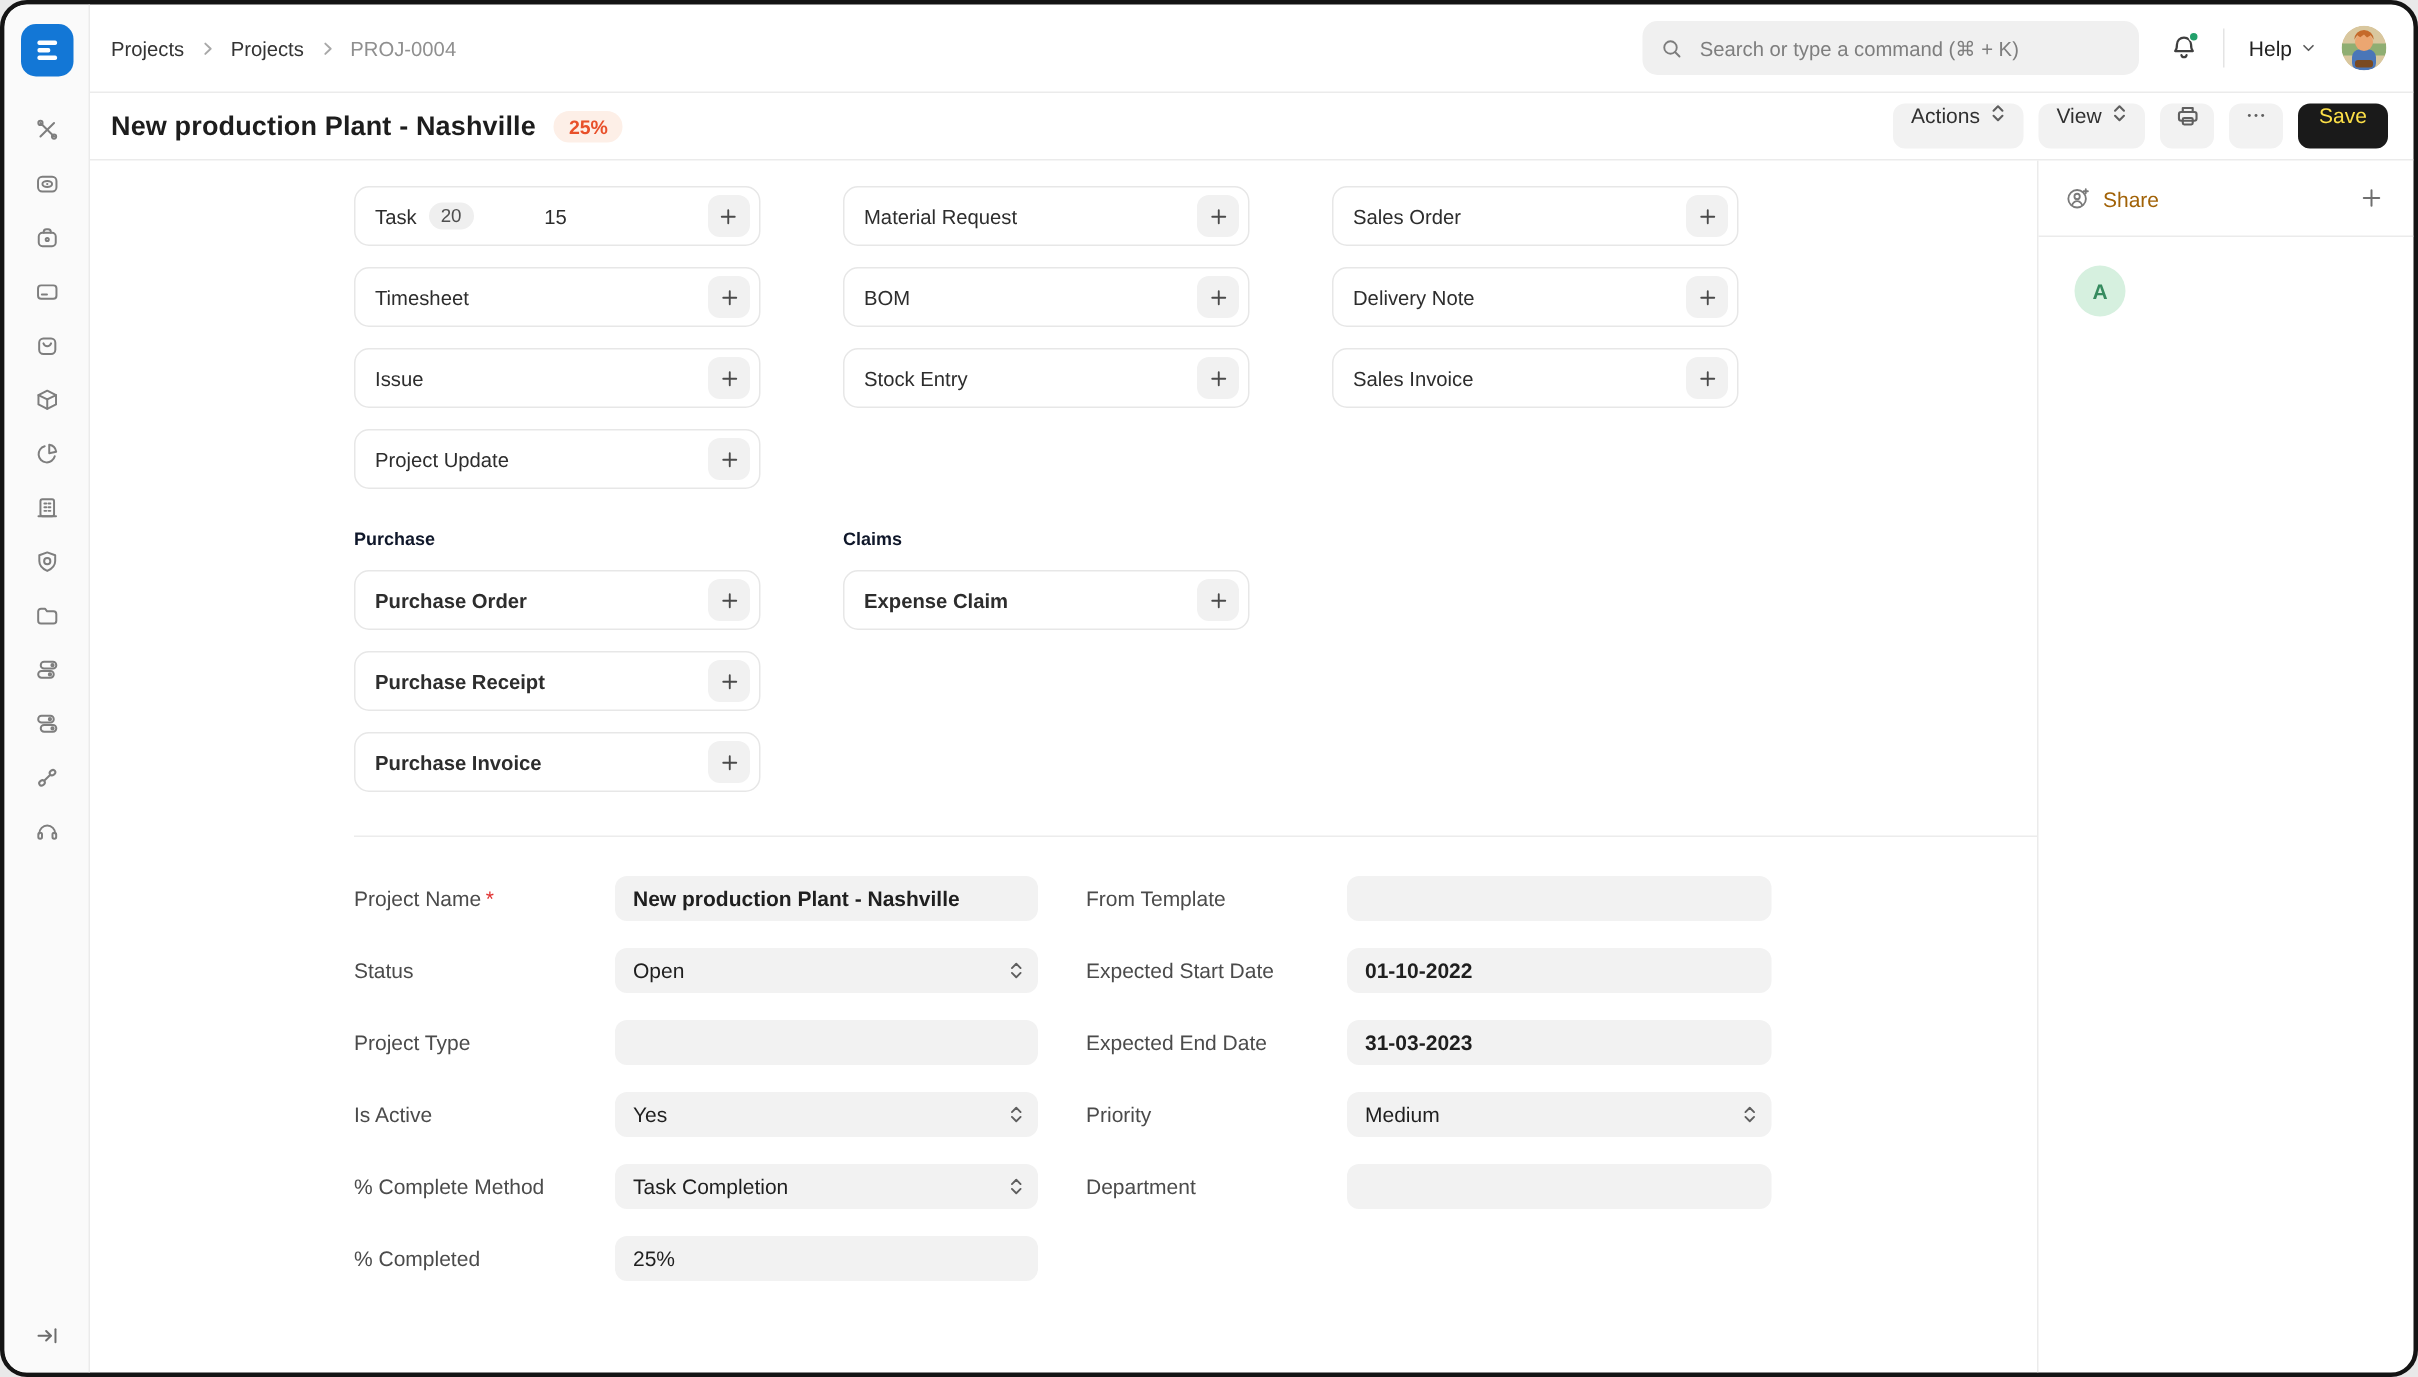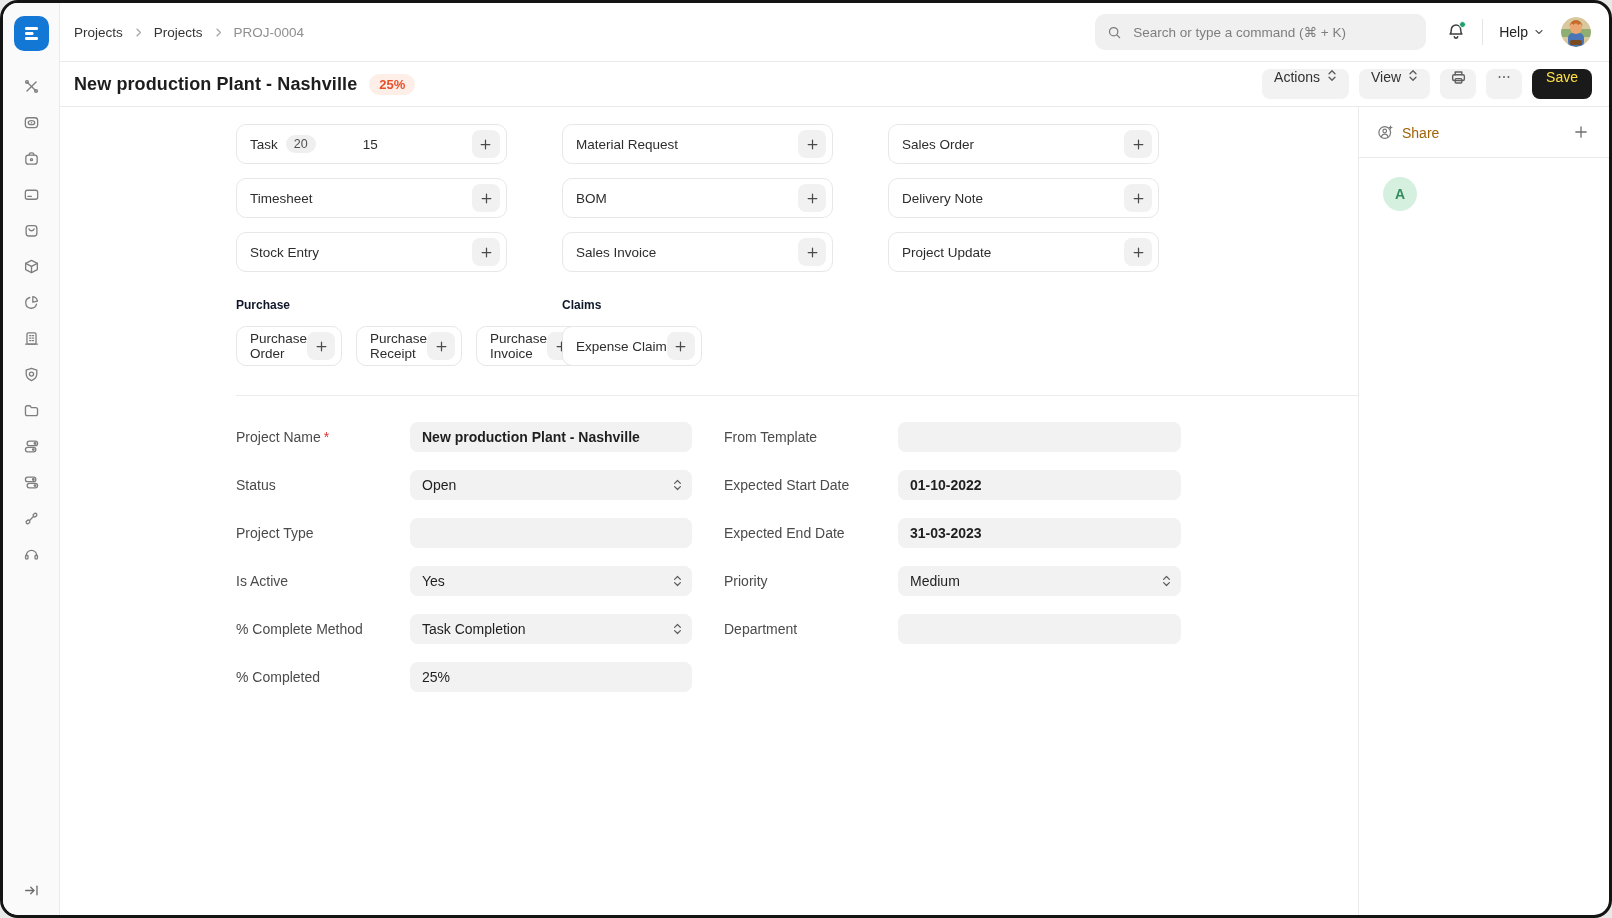--- a/index.html
+++ b/index.html
@@ -67,21 +67,21 @@
   .scard { height:40px; background:#fff; border:1px solid #e7e7e7; border-radius:10px; display:flex;
            align-items:center; padding:0 6px 0 13px; cursor:pointer; }
   .scard-label { font-size:13.5px; color:#2d2d2d; display:flex; align-items:center; gap:8px; }
   .count-badge { background:#efefef; border-radius:999px; font-size:12.5px; color:#4f4f4f; padding:2px 8px; }
   .scard-count { font-size:13.5px; color:#2d2d2d; margin:0 auto; }
   .plus-btn { margin-left:auto; width:28px; height:28px; border-radius:8px; background:#f1f1f1; border:none;
               display:flex; align-items:center; justify-content:center; cursor:pointer; flex:0 0 28px; }
   .plus-btn svg { stroke:#4a4a4a; fill:none; stroke-width:1.5; stroke-linecap:round; }
   .sec-head-row { display:grid; grid-template-columns:271px 271px 271px; column-gap:55px; margin:26px 0 14px; }
   .sec-heading { font-size:12px; font-weight:700; color:#0f172a; }
-  .stack-col { display:flex; flex-direction:row; gap:14px; }
+  .stack-col { display:flex; flex-direction:column; gap:14px;font-weight:bold; }
 
   .form-divider { border-top:1px solid #ececec; margin-top:29px; }
 
   
   .form-area { display:flex; padding:26px 0 0 176px; }
   .form-col { display:flex; flex-direction:column; gap:18px; }
   .form-col.right { margin-left:32px; }
   .form-row { display:flex; align-items:center; height:30px; }
   .form-label { width:174px; flex:0 0 174px; font-size:14px; color:#4b4b4b; }
   .req { color:#e03131; margin-left:3px; }
@@ -377,20 +377,28 @@
             <div class="scard">
               <span class="scard-label">Delivery Note</span>
               <button class="plus-btn">
                   <svg width="15" height="15" viewBox="0 0 18 18">
                     <path d="M9 3.8v10.4M3.8 9h10.4"></path>
                   </svg>
                 </button>
             </div>
 
             <div class="scard">
+              <span class="scard-label">Issue</span>
+              <button class="plus-btn">
+                  <svg width="15" height="15" viewBox="0 0 18 18">
+                    <path d="M9 3.8v10.4M3.8 9h10.4"></path>
+                  </svg>
+                </button>
+            </div>
+            <div class="scard">
               <span class="scard-label">Stock Entry</span>
               <button class="plus-btn">
                   <svg width="15" height="15" viewBox="0 0 18 18">
                     <path d="M9 3.8v10.4M3.8 9h10.4"></path>
                   </svg>
                 </button>
             </div>
             <div class="scard">
               <span class="scard-label">Sales Invoice</span>
               <button class="plus-btn">

